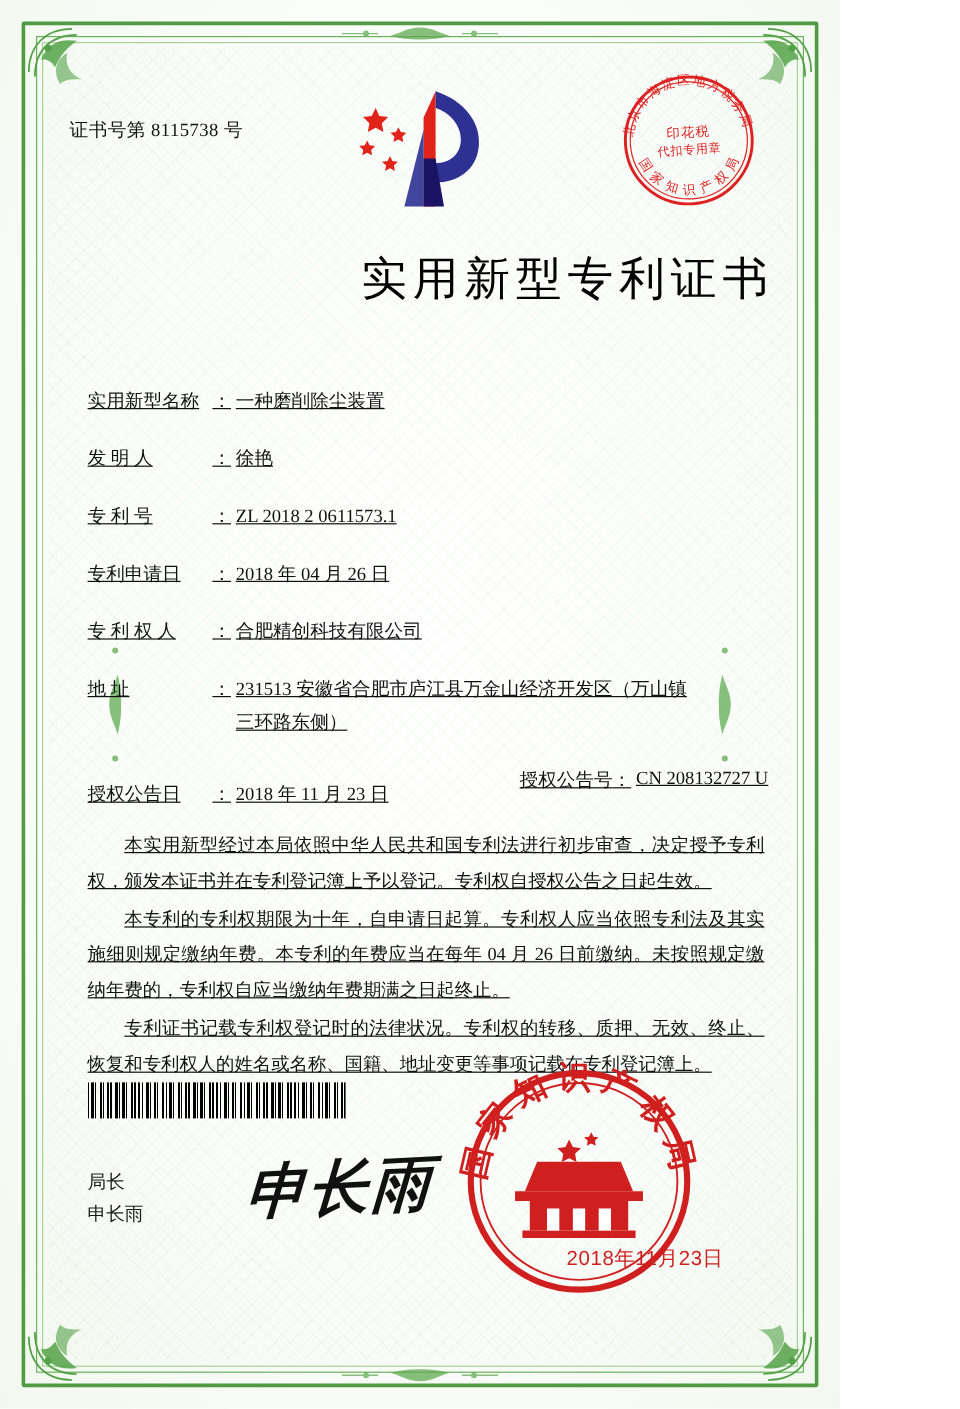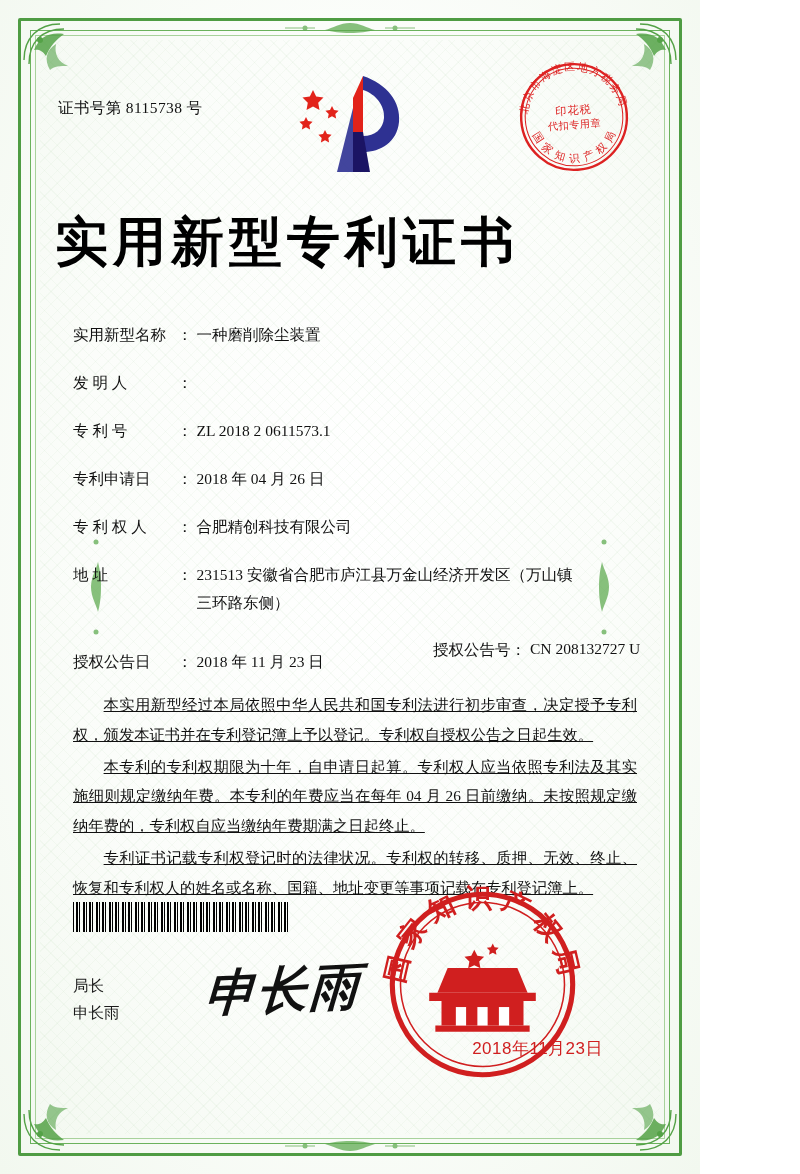--- a/index.html
+++ b/index.html
@@ -108,35 +108,36 @@
     height: 122px;
     transform: rotate(-4deg);
   }
   .tax-stamp svg { display:block; width:100%; height:100%; }
 
   .title {
     position: absolute;
     top: 155px;
     left: 0;
     right: 0;
-    text-align: left;
-    font-size: 53px;
-    font-weight: bold;
+    text-align: right;
+    font-size: 38px;
+    font-weight: normal;
     letter-spacing: 5px;
     color: #000;
     font-family: "DejaVu Serif", "Liberation Serif", serif;
   }
 
   .fields {
     position: absolute;
     top: 272px;
     left: 18px;
     right: 0;
     font-size: 15.5px;
     color: #111;
+    text-decoration: underline;
   }
   .field-row {
     display: flex;
     align-items: flex-start;
     margin-bottom: 25.5px;
     line-height: 1.45;
   }
   .field-label {
     width: 104px;
     flex: 0 0 104px;
@@ -376,20 +377,21 @@
 
       <div class="field-row">
         <div class="field-label">实用新型名称</div>
         <div class="field-colon">：</div>
         <div class="field-value">一种磨削除尘装置</div>
       </div>
 
       <div class="field-row">
         <div class="field-label spread">发 明 人</div>
         <div class="field-colon">：</div>
+        <div class="field-value">徐艳</div>
       </div>
 
       <div class="field-row">
         <div class="field-label spread">专 利 号</div>
         <div class="field-colon">：</div>
         <div class="field-value">ZL 2018 2 0611573.1</div>
       </div>
 
       <div class="field-row">
         <div class="field-label">专利申请日</div>

